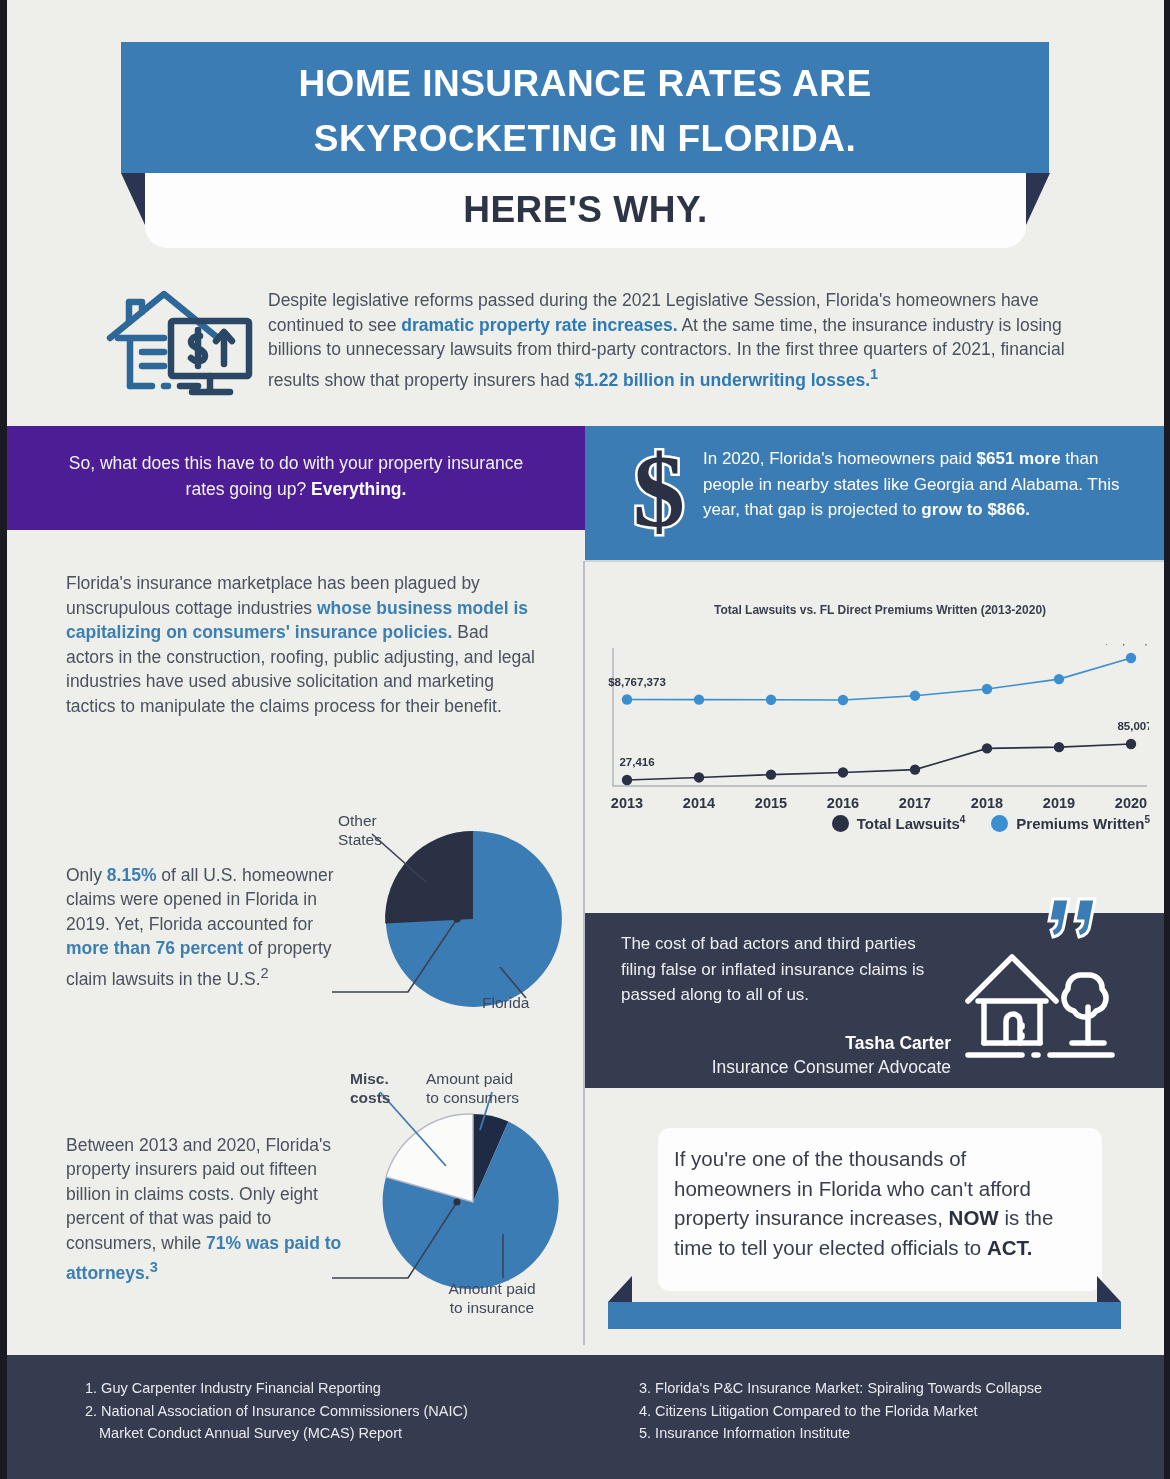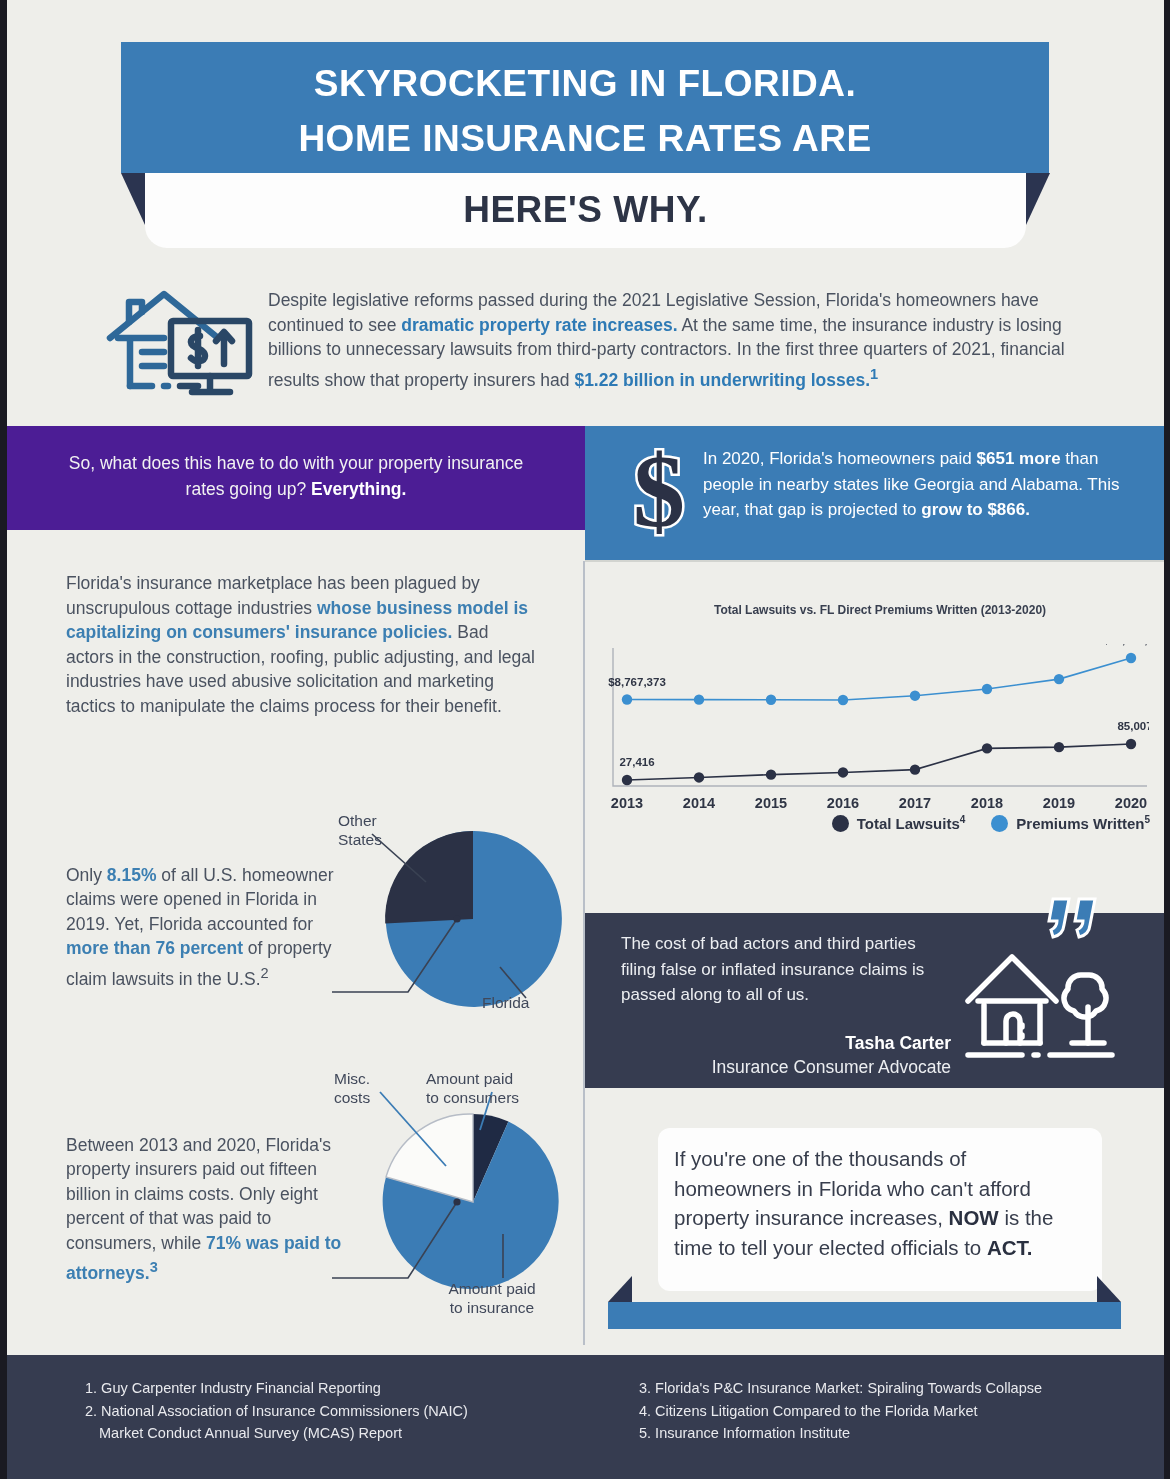--- a/index.html
+++ b/index.html
@@ -179,22 +179,22 @@
 <body>
 
 <div id="page">
 
   <div class="edge-l"></div>
   <div class="edge-r"></div>
 
   <div class="hdr-wrap">
     <div class="hdr-blue">
       <div class="hdr-blue-title">
+        <div>HOME INSURANCE RATES ARE</div>
         <div>SKYROCKETING IN FLORIDA.</div>
-        <div>HOME INSURANCE RATES ARE</div>
       </div>
     </div>
     <div class="notch-l"></div>
     <div class="notch-r"></div>
     <div class="hdr-white">
       <div class="hdr-white-title">HERE'S WHY.</div>
     </div>
   </div>
 
   <div class="intro">
@@ -288,21 +288,21 @@
       <g stroke="#3b7cb5" stroke-width="1.8" fill="none">
         <line x1="50" y1="22" x2="116" y2="96"></line>
         <line x1="162" y1="22" x2="150" y2="60"></line>
       </g>
       <g stroke="#3a4253" stroke-width="1.6" fill="none">
         <line x1="173" y1="164" x2="173" y2="208"></line>
         <polyline points="127,132 78,208 2,208"></polyline>
       </g>
       <circle cx="127" cy="132" r="3.6" fill="#2b3145"></circle>
     </svg>
-    <div class="pie-lbl" style="left:4px; top:0px; width:80px;">
+    <div class="pie-lbl" style="left:20px; top:0px; width:80px;font-weight:bold;">
       <div>Misc.</div>
       <div>costs</div>
     </div>
     <div class="pie-lbl" style="left:96px; top:0px; width:150px;">
       <div>Amount paid</div>
       <div>to consumers</div>
     </div>
     <div class="pie-lbl" style="left:82px; top:210px; width:160px; text-align:center;">
       <div>Amount paid</div>
       <div>to insurance</div>

